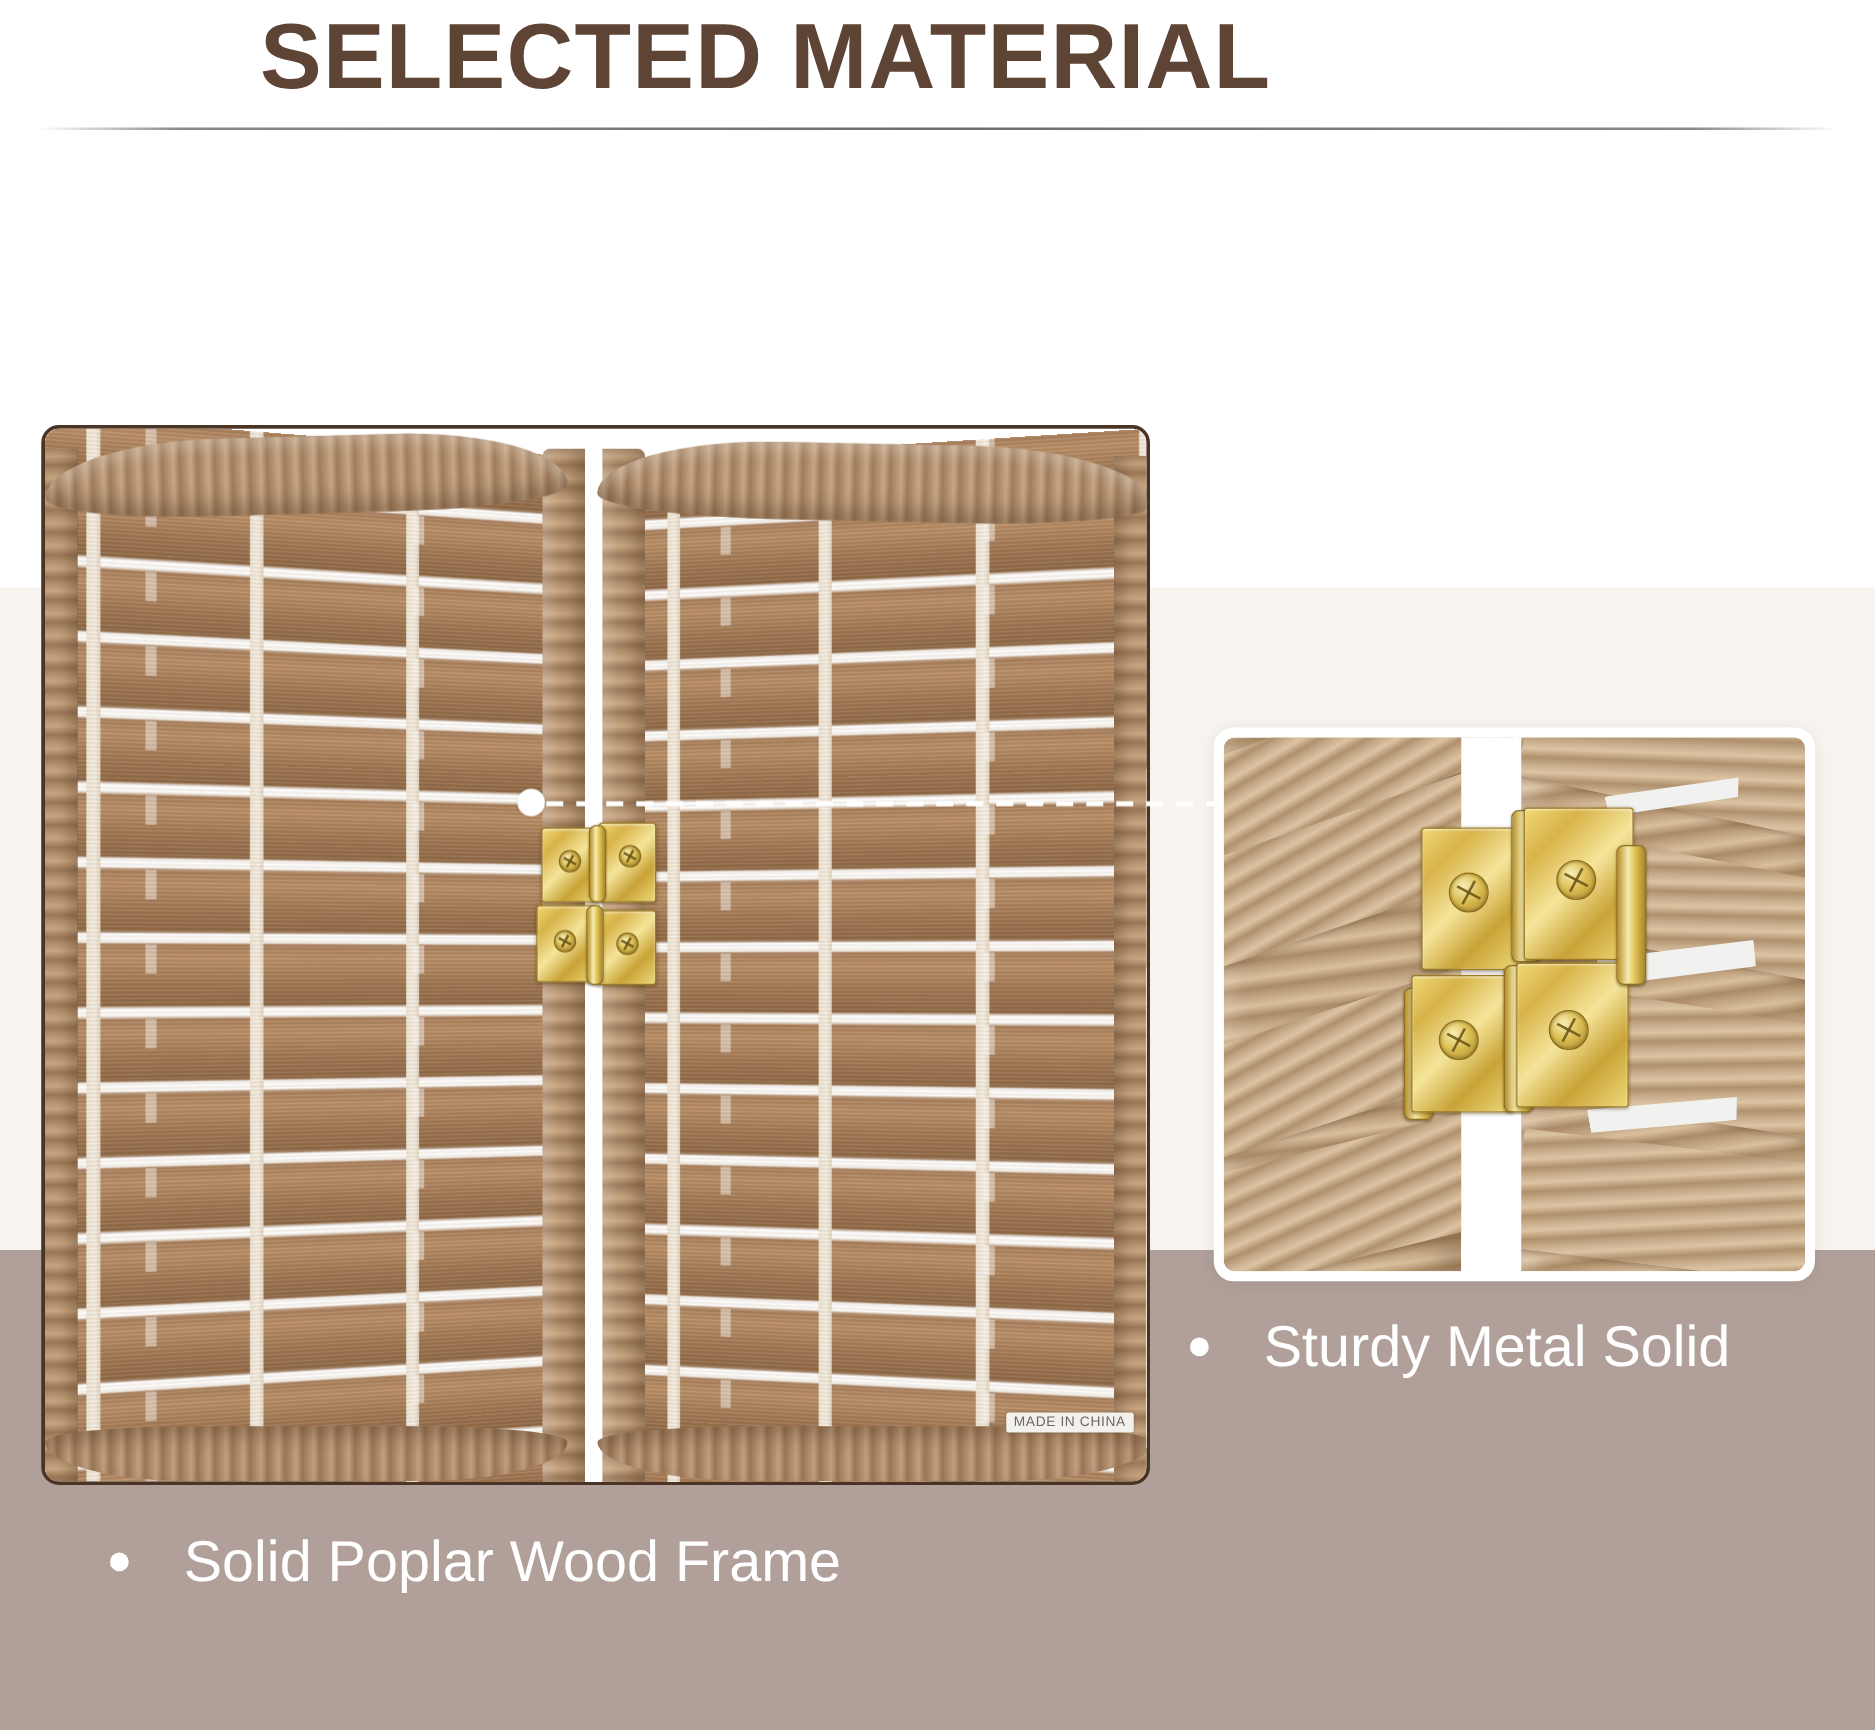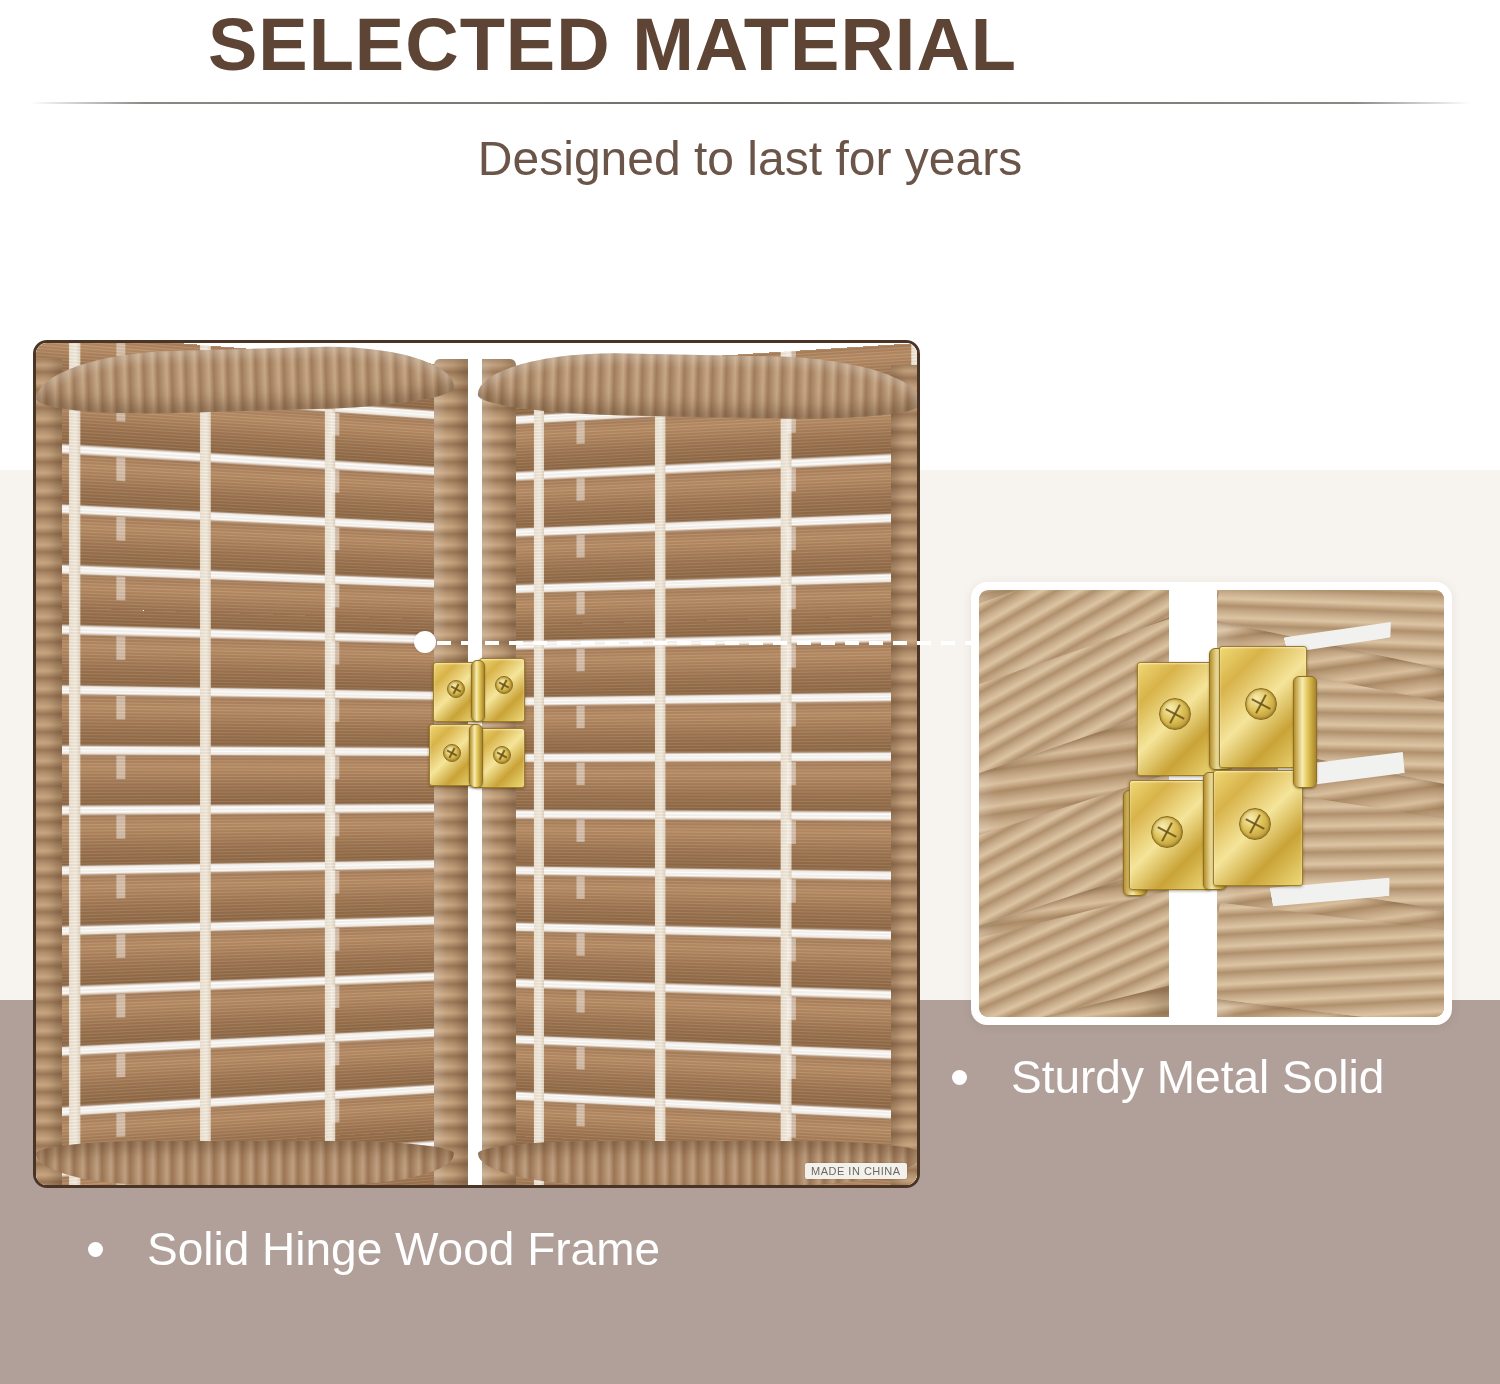--- a/index.html
+++ b/index.html
@@ -178,21 +178,21 @@
   .mh .p4{left:50px;top:70px;width:46px;height:58px;}
   .mh .k1{left:44px;top:2px;width:12px;height:60px;}
   .mh .k2{left:42px;top:66px;width:12px;height:62px;}
   .mh .s1{left:20px;top:22px;width:16px;height:16px;}
   .mh .s2{left:68px;top:18px;width:16px;height:16px;}
   .mh .s3{left:16px;top:86px;width:16px;height:16px;}
   .mh .s4{left:66px;top:88px;width:16px;height:16px;}
 
   
   .made-tag{
-    position:absolute;left:805px;top:1163px;
+    position:absolute;left:805px;top:1130px;
     padding:2px 6px;
     background:#f3f1ec;
     color:#6d6863;
     font-size:11px;letter-spacing:.5px;
     border-radius:2px;
     white-space:nowrap;
     box-shadow:0 0 2px rgba(0,0,0,.2);
   }
 
   
@@ -289,21 +289,20 @@
 <body>
 
 <div class="stage">
 
   <div class="band-white"></div>
   <div class="band-beige"></div>
   <div class="band-taupe"></div>
 
   <div class="title">SELECTED MATERIAL</div>
   <div class="divider"></div>
-  <div class="subtitle">Designed to last for years</div>
 
   <div class="main-photo">
     <div class="panel-photo">
 
       <div class="weave leaf-left"></div>
       <div class="weave leaf-right"></div>
 
       <div class="center-gap"></div>
 
       <div class="stile stile-a"></div>
@@ -374,16 +373,16 @@
     </div>
   </div>
 
   <div class="caption cap-hinge">
     <span class="dot"></span>
     <span>Sturdy Metal Solid</span>
   </div>
 
   <div class="caption cap-frame">
     <span class="dot"></span>
-    <span>Solid Hinge Wood Frame</span>
+    <span>Solid Poplar Wood Frame</span>
   </div>
 
 </div>
 
 </body></html>

